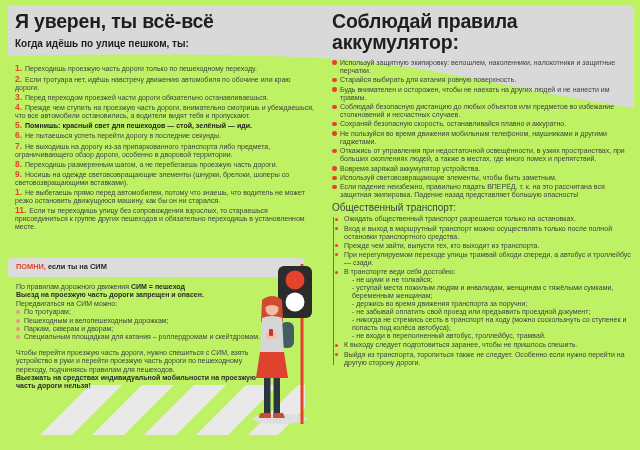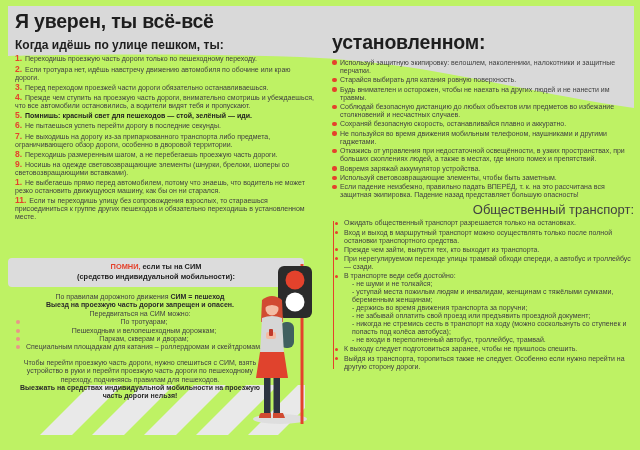--- a/index.html
+++ b/index.html
@@ -6,42 +6,42 @@
   .page{position:relative;width:640px;height:450px;background:#bef264;overflow:hidden;
         font-family:Liberation Sans, sans-serif;color:#414141;padding-left:36px;}
   .bg-svg{position:absolute;left:0;top:0;z-index:0;}
   .crosswalk-svg{position:absolute;left:30px;top:383px;z-index:1;}
   .figure-svg{position:absolute;left:250px;top:256px;z-index:4;}
 
   .left-col{position:absolute;left:15px;top:11px;width:300px;z-index:2;}
   .right-col{position:absolute;left:332px;top:11px;width:302px;z-index:2;}
 
   h1{font-size:19.5px;font-weight:800;color:#1e1e1e;line-height:1.1;margin:0;letter-spacing:-0.2px;}
-  .intro{font-weight:bold;font-size:12px;color:#1e1e1e;margin-top:6px;margin-bottom:2px;}
+  .intro{font-weight:bold;font-size:10px;color:#1e1e1e;margin-top:6px;margin-bottom:15px;}
 
   .num-item{font-size:7px;line-height:8px;margin-bottom:1.2px;}
   .num-item .num{color:#e4422c;font-weight:800;font-size:8.5px;margin-right:1px;}
   .num-item.bold .itxt{font-weight:bold;color:#1e1e1e;}
 
-  .sim-section{position:absolute;left:8px;top:258px;width:308px;z-index:2;text-align:center;}
+  .sim-section{position:absolute;left:8px;top:258px;width:308px;z-index:2;}
   .sim-header{background:#dcdcdc;border-radius:4px;padding:4px 8px 5px 8px;
               font-size:7.4px;font-weight:bold;color:#1e1e1e;line-height:10px;width:296px;box-sizing:border-box;}
   .sim-red{color:#e4422c;}
   .sim-body{width:248px;margin-left:8px;margin-top:6px;font-size:7px;line-height:8.4px;}
   .sim-body b{color:#2a2a2a;}
   .dot-item{position:relative;padding-left:8px;}
   .dot-item .dot{position:absolute;left:0;top:2px;width:4px;height:4px;border-radius:50%;background:#e9968a;}
   .gap{height:7px;}
 
   .r-bullets{margin-top:5px;}
   .r-item{position:relative;font-size:7px;line-height:8px;padding-left:8px;margin-bottom:1.4px;}
   .r-item .rdot{position:absolute;left:0;top:1.5px;width:4.5px;height:4.5px;border-radius:50%;background:#e4422c;}
 
   .section2-title{margin-top:7px;}
-  .subtitle{font-size:13px;margin-top:3px;margin-bottom:2px;text-align:right;}
+  .subtitle{font-size:10px;margin-top:3px;margin-bottom:2px;}
   .transport{position:relative;padding-left:10px;}
   .t-line{position:absolute;left:0.5px;top:2px;bottom:2px;width:1.6px;background:#e4422c;}
   .t-item{position:relative;font-size:7px;line-height:8px;padding-left:2px;margin-bottom:1.2px;}
   .t-item .tdot{position:absolute;left:-7px;top:2.4px;width:3px;height:3px;border-radius:50%;background:#e4422c;}
   .t-sub{font-size:7px;line-height:8px;padding-left:8px;}
 </style>
 </head>
 <body>
 
 <div class="page">
@@ -75,21 +75,20 @@
         <div class="num-item"><span class="num">8.</span><span class="itxt"> Переходишь размеренным шагом, а не перебегаешь проезжую часть дороги.</span></div>
         <div class="num-item"><span class="num">9.</span><span class="itxt"> Носишь на одежде световозвращающие элементы (шнурки, брелоки, шоперы со световозвращающими вставками).</span></div>
         <div class="num-item"><span class="num">1.</span><span class="itxt"> Не выбегаешь прямо перед автомобилем, потому что знаешь, что водитель не может резко остановить движущуюся машину, как бы он ни старался.</span></div>
         <div class="num-item"><span class="num">11.</span><span class="itxt"> Если ты переходишь улицу без сопровождения взрослых, то стараешься присоединиться к группе других пешеходов и обязательно переходишь в установленном месте.</span></div>
       </div>
   </div>
 
   <div class="sim-section">
     <div class="sim-header">
       <span class="sim-red">ПОМНИ,</span><span> если ты на СИМ</span><br>
-      <span>(средство индивидуальной мобильности):</span>
     </div>
     <div class="sim-body">
       <div><span>По правилам дорожного движения </span><b>СИМ = пешеход</b></div>
       <div><b>Выезд на проезжую часть дороги запрещен и опасен.</b></div>
       <div>Передвигаться на СИМ можно:</div>
       <div>
           <div class="dot-item"><span class="dot"></span><span>По тротуарам;</span></div>
           <div class="dot-item"><span class="dot"></span><span>Пешеходным и велопешеходным дорожкам;</span></div>
           <div class="dot-item"><span class="dot"></span><span>Паркам, скверам и дворам;</span></div>
           <div class="dot-item"><span class="dot"></span><span>Специальным площадкам для катания – роллердромам и скейтдромам.</span></div>
@@ -118,22 +117,22 @@
       <rect x="19" y="73" width="4" height="7" rx="1" fill="#c0392b"></rect>
       <path d="M10,96 L34,96 L38,122 L6,122 Z" fill="#e0432d"></path>
       <rect x="14" y="122" width="6.5" height="36" fill="#2c3440"></rect>
       <rect x="23.5" y="122" width="6.5" height="36" fill="#2c3440"></rect>
       <path d="M11,157 L21,157 L21,162 L9,162 Q9,158 11,157 Z" fill="#d14b32"></path>
       <path d="M23,157 L33,157 L35,162 L23,162 Z" fill="#d14b32"></path>
     </g>
   </svg>
 
   <div class="right-col">
-    <h1><br>
-        <span>установленном:</span></h1>
+    <h1><span>Соблюдай правила</span><br>
+        <span>аккумулятор:</span></h1>
     <div class="r-bullets">
         <div class="r-item"><span class="rdot"></span><span>Используй защитную экипировку: велошлем, наколенники, налокотники и защитные перчатки.</span></div>
         <div class="r-item"><span class="rdot"></span><span>Старайся выбирать для катания ровную поверхность.</span></div>
         <div class="r-item"><span class="rdot"></span><span>Будь внимателен и осторожен, чтобы не наехать на других людей и не нанести им травмы.</span></div>
         <div class="r-item"><span class="rdot"></span><span>Соблюдай безопасную дистанцию до любых объектов или предметов во избежание столкновений и несчастных случаев.</span></div>
         <div class="r-item"><span class="rdot"></span><span>Сохраняй безопасную скорость, останавливайся плавно и аккуратно.</span></div>
         <div class="r-item"><span class="rdot"></span><span>Не пользуйся во время движения мобильным телефоном, наушниками и другими гаджетами.</span></div>
         <div class="r-item"><span class="rdot"></span><span>Откажись от управления при недостаточной освещённости, в узких пространствах, при больших скоплениях людей, а также в местах, где много помех и препятствий.</span></div>
         <div class="r-item"><span class="rdot"></span><span>Вовремя заряжай аккумулятор устройства.</span></div>
         <div class="r-item"><span class="rdot"></span><span>Используй световозвращающие элементы, чтобы быть заметным.</span></div>

